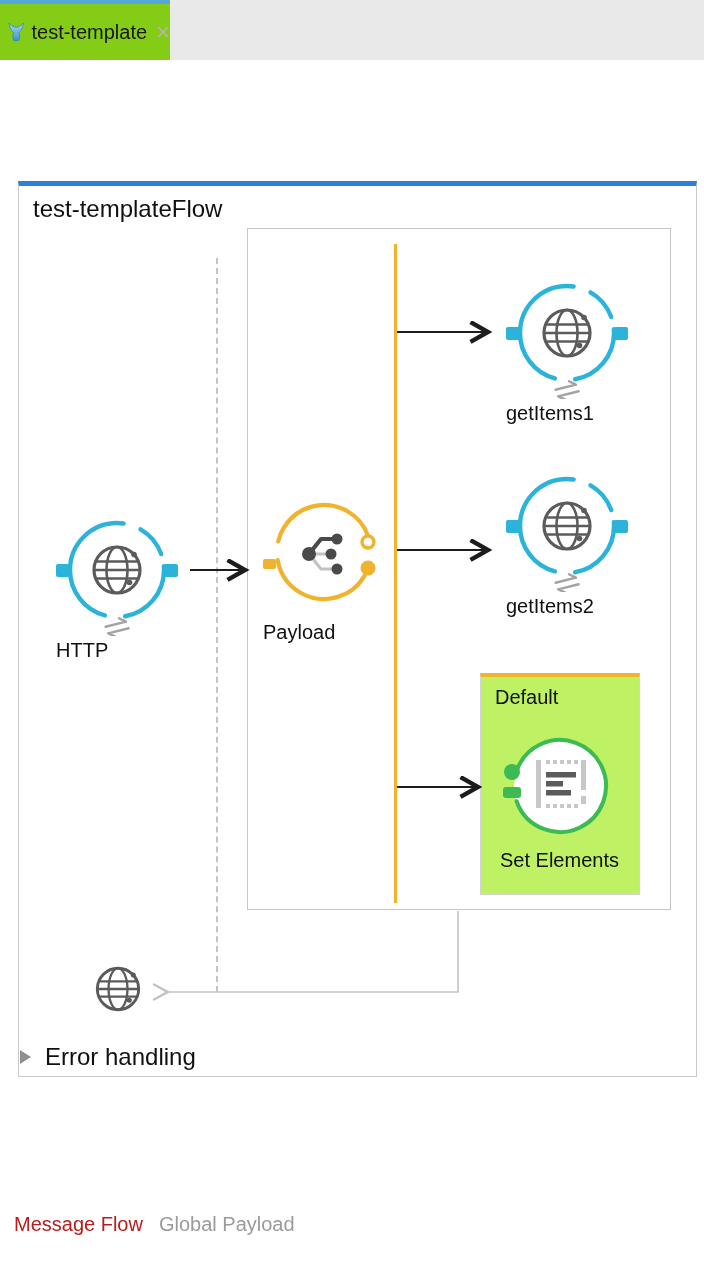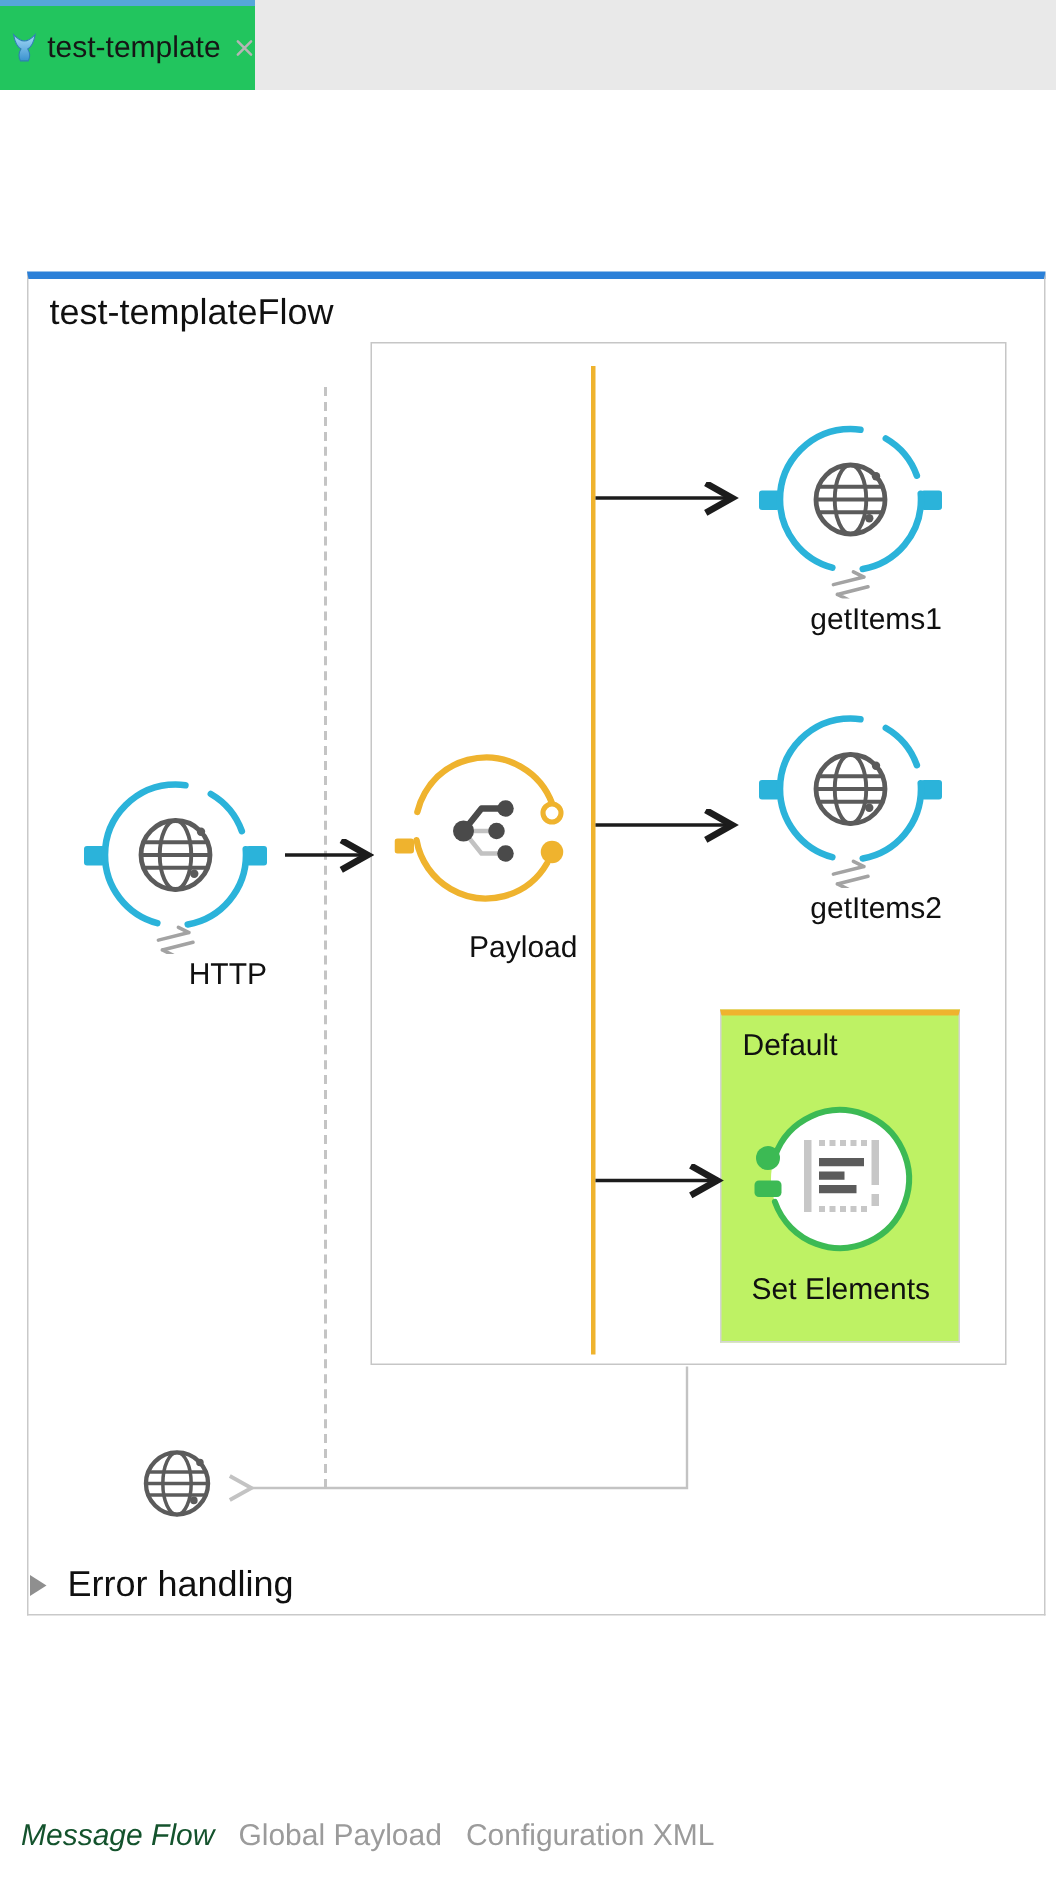--- a/index.html
+++ b/index.html
@@ -6,21 +6,21 @@
   body{
     width:704px;height:1262px;position:relative;overflow:hidden;
     background:#ffffff;
     font-family:"Liberation Sans","DejaVu Sans",sans-serif;
     color:#1b1b1b;
   }
   
   .tabbar{position:absolute;left:0;top:0;width:704px;height:60px;background:#ffffff;}
   .tabbar-rest{position:absolute;left:170px;top:0;width:534px;height:60px;background:#e9e9e9;}
   .tab-active{
-    position:absolute;left:0;top:0;width:170px;height:60px;background:#22c55e;
+    position:absolute;left:0;top:0;width:170px;height:60px;background:#84cc16;
     border-top:4px solid #55a7da;box-sizing:border-box;
     display:flex;align-items:center;gap:7px;padding-left:8px;cursor:default;
   }
   .tab-title{font-size:20px;color:#161616;white-space:nowrap;}
   
   .flow-container{
     position:absolute;left:18px;top:181px;width:679px;height:896px;box-sizing:border-box;
     border:1px solid #c9c9c9;border-top:5px solid #2b80d8;background:#ffffff;
   }
   .flow-title{position:absolute;left:14px;top:9px;font-size:24px;color:#101010;}
@@ -33,30 +33,30 @@
     border:1px solid #d4d4d4;border-top:4px solid #efb32e;background:#bef264;
   }
   .default-label{position:absolute;left:14px;top:9px;font-size:20px;color:#101010;}
   .dashed-line{
     position:absolute;left:216px;top:258px;width:0;height:734px;
     border-left:2px dashed #c4c4c4;
   }
   .orange-line{position:absolute;left:394px;top:244px;width:3px;height:659px;background:#efb32e;}
   .overlay{position:absolute;left:0;top:0;width:704px;height:1262px;pointer-events:none;}
   
-  .comp{position:absolute;display:flex;flex-direction:column;align-items:flex-end;cursor:pointer;}
+  .comp{position:absolute;display:flex;flex-direction:column;align-items:flex-start;cursor:pointer;}
   .comp .label{font-size:20px;color:#101010;margin-top:3px;white-space:nowrap;}
   
   .error-row{position:absolute;left:20px;top:1043px;display:flex;align-items:center;gap:14px;cursor:pointer;}
   .tri{width:0;height:0;border-left:11px solid #8f8f8f;border-top:7px solid transparent;border-bottom:7px solid transparent;}
   .error-label{font-size:24px;color:#101010;}
   
   .bottom-tabs{position:absolute;left:14px;top:1213px;display:flex;gap:16px;align-items:center;}
   .btab{font-size:20px;cursor:pointer;white-space:nowrap;}
-  .btab.active{color:#14532d;font-style:italic;}
+  .btab.active{color:#b91c1c;}
   .btab.inactive{color:#9b9b9b;}
   svg{display:block;}
 </style>
 </head>
 <body>
 
 <svg width="0" height="0" style="position:absolute" aria-hidden="true">
   <defs>
     <g id="globe" fill="none" stroke="#5b5b5b">
       <circle r="23" stroke-width="3.2"></circle>
@@ -230,14 +230,13 @@
 </svg>
 
 <div class="error-row">
   <div class="tri"></div>
   <div class="error-label">Error handling</div>
 </div>
 
 <div class="bottom-tabs">
   <div class="btab active">Message Flow</div>
   <div class="btab inactive">Global Payload</div>
-  <div class="btab inactive">Configuration XML</div>
 </div>
 
 </body></html>

